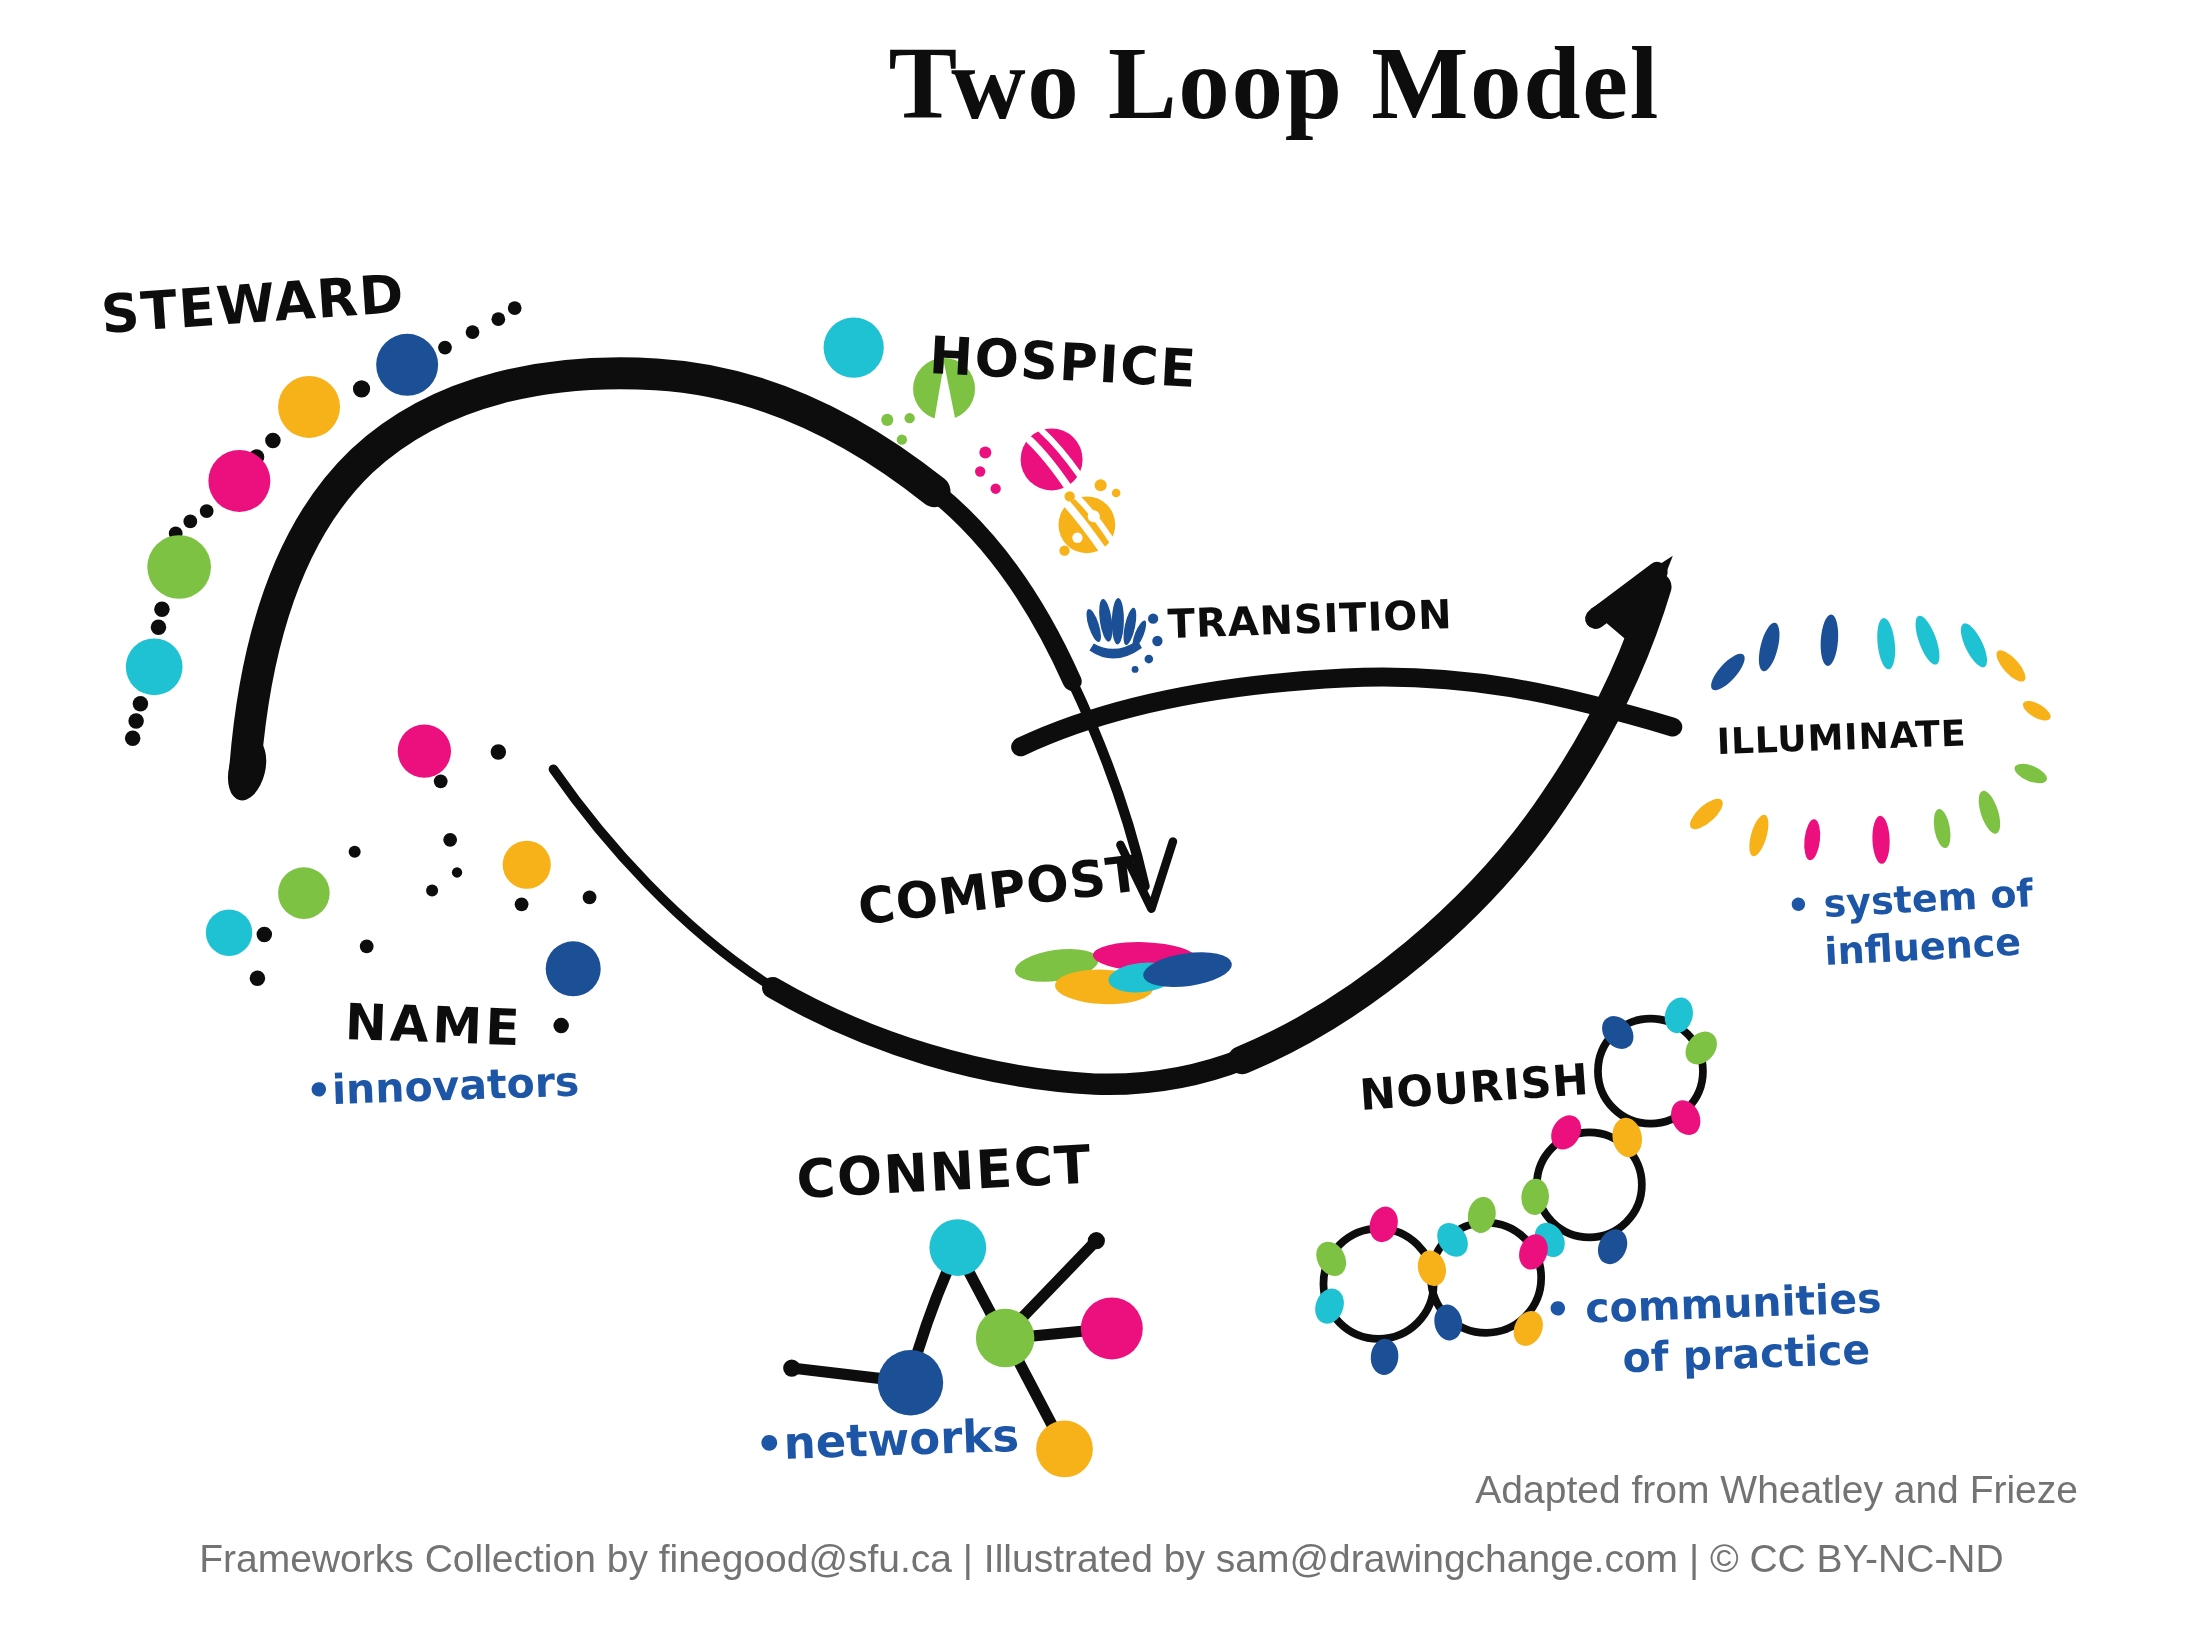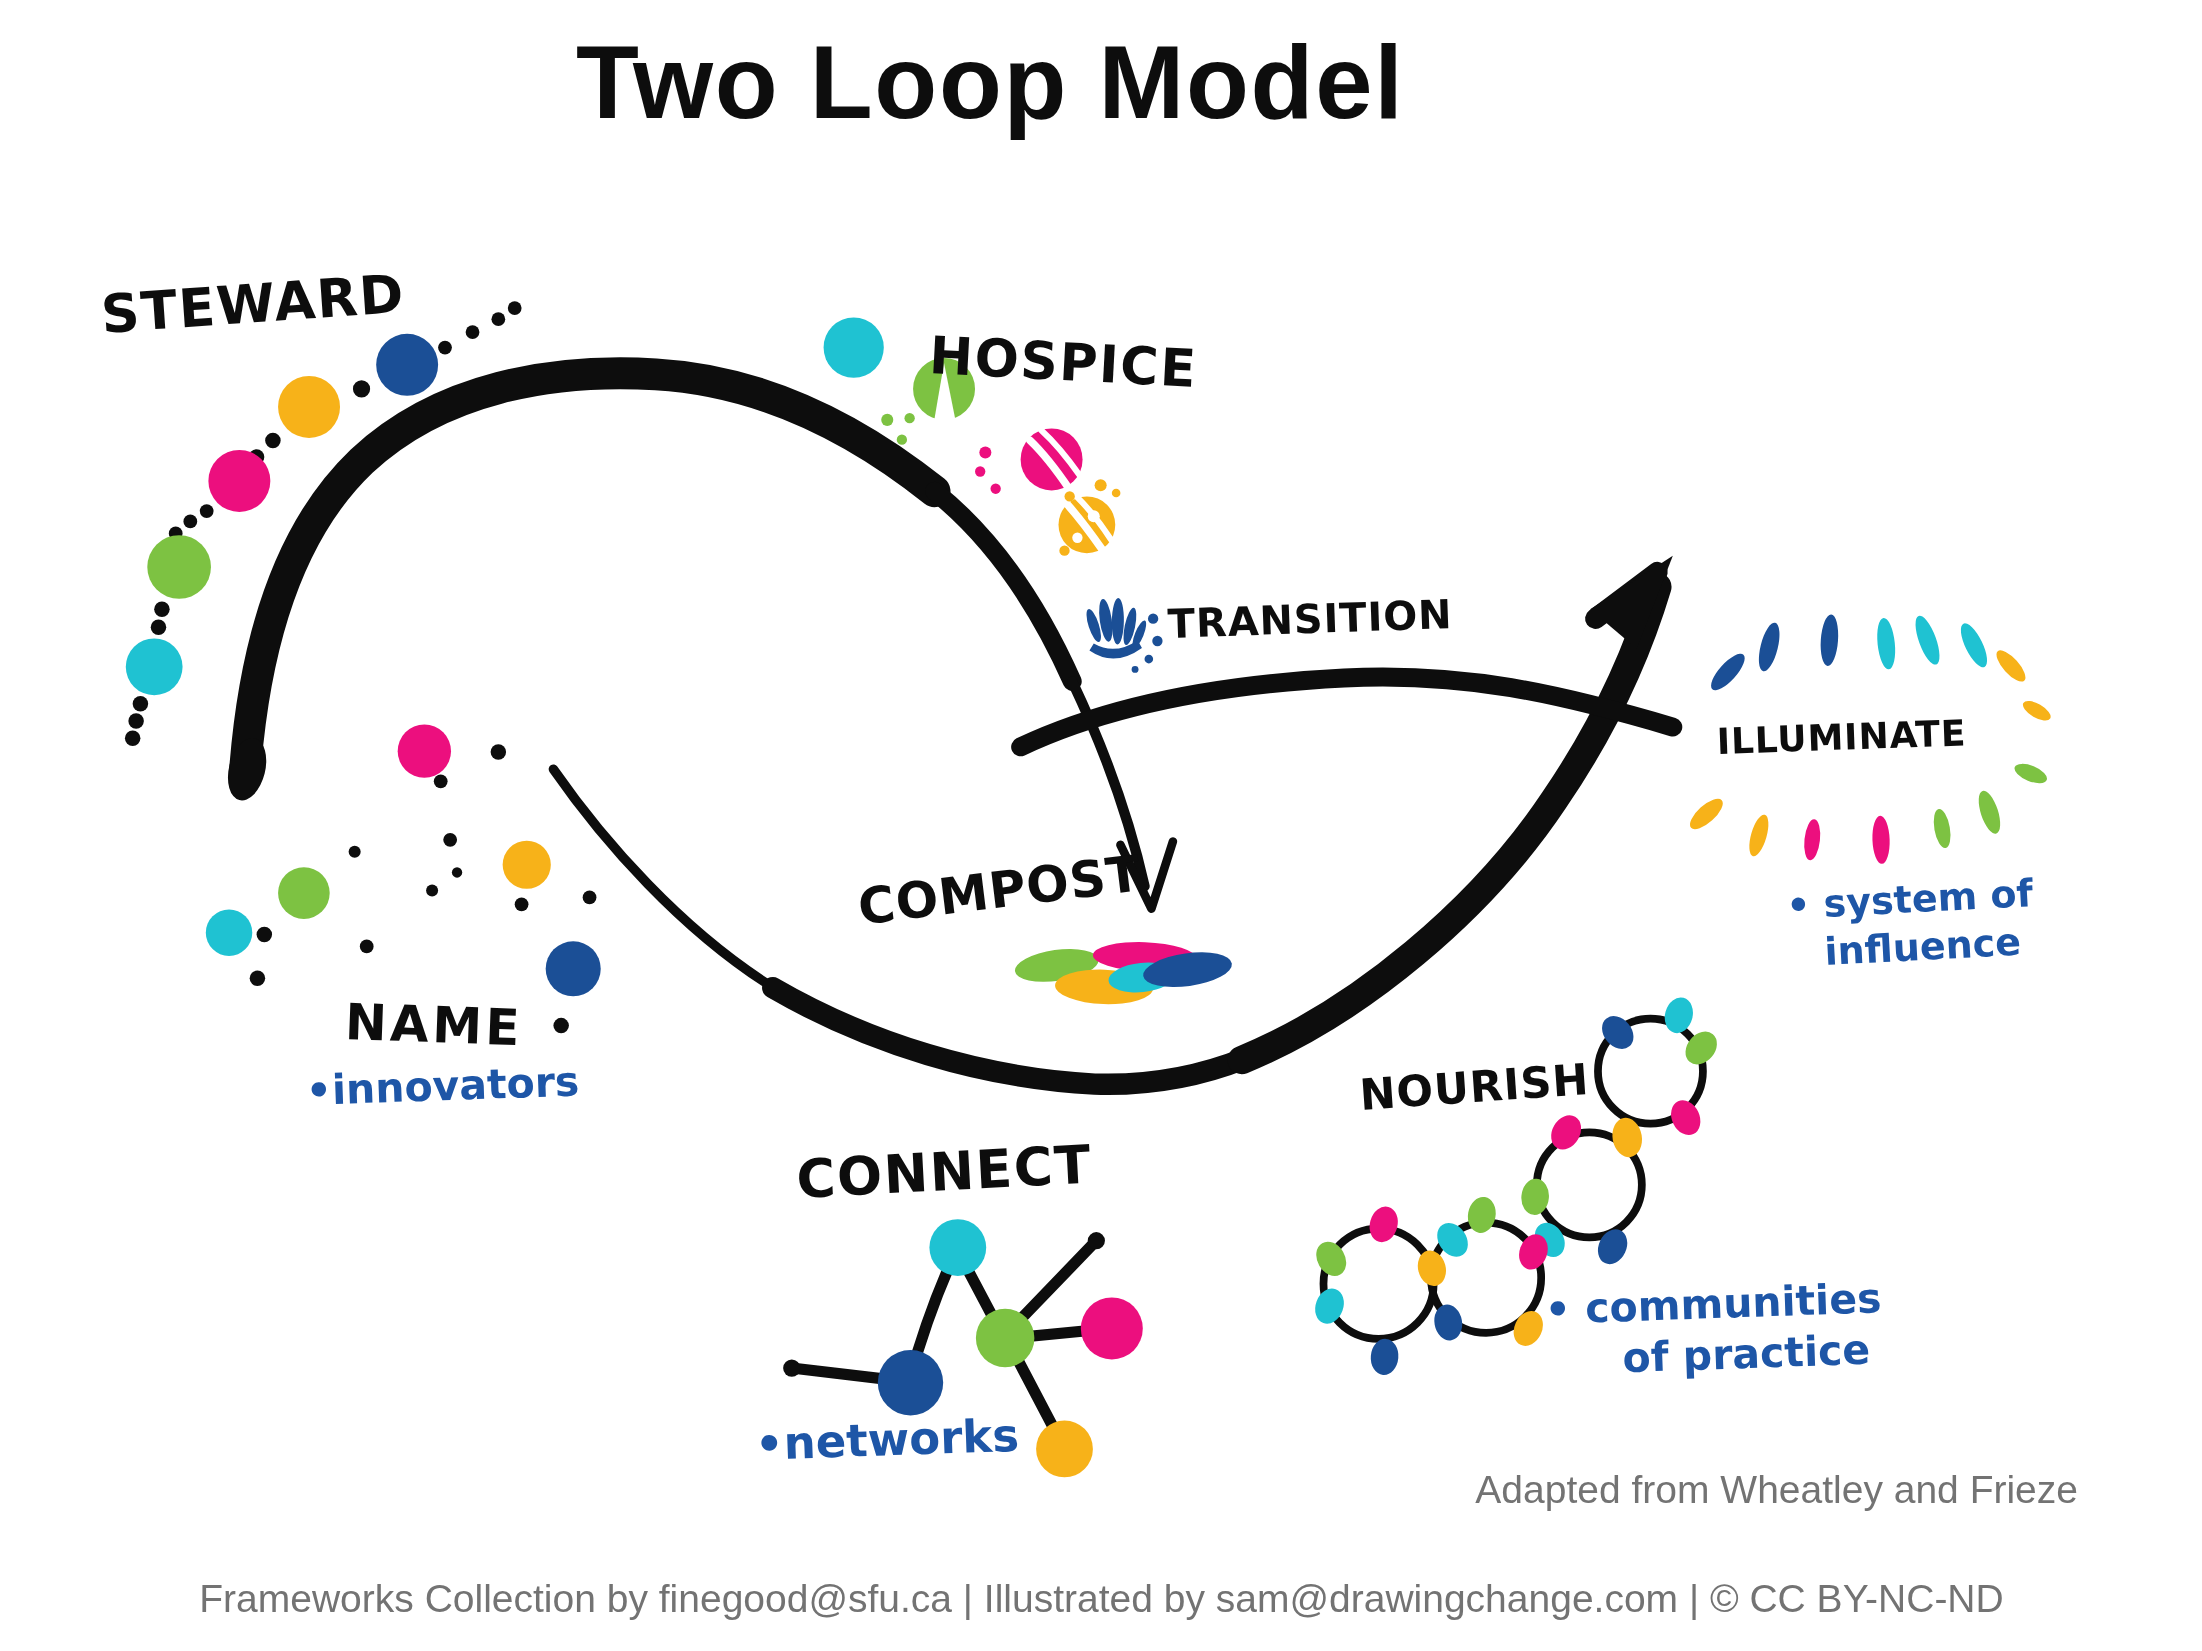--- a/index.html
+++ b/index.html
@@ -5,22 +5,22 @@
   html,body{margin:0;padding:0;background:#ffffff;}
   #canvas{position:relative;width:2203px;height:1652px;background:#ffffff;overflow:hidden;
           font-family:"DejaVu Sans", sans-serif;}
   #art{position:absolute;left:0;top:0;width:2203px;height:1652px;}
   .hand{position:absolute;font-weight:700;color:#0d0d0d;white-space:nowrap;
         font-family:"DejaVu Sans", sans-serif;transform-origin:left top;}
   .script{position:absolute;font-weight:700;white-space:nowrap;
           font-family:"DejaVu Sans", sans-serif;transform-origin:left top;}
   .plain{position:absolute;font-weight:400;color:#737373;white-space:nowrap;
          font-family:"Liberation Sans", sans-serif;}
-  .title{position:absolute;font-weight:700;color:#0d0d0d;text-align:left;
-         font-family:Liberation Sans, sans-serif;}
+  .title{position:absolute;font-weight:700;color:#0d0d0d;text-align:right;
+         font-family:Liberation Serif, serif;}
 </style>
 </head>
 <body>
 
 <div id="canvas">
 
   <svg id="art" viewBox="0 0 2560 1920" xmlns="http://www.w3.org/2000/svg">
 
     <g fill="none" stroke-linecap="round" stroke-linejoin="round" stroke="#0D0D0D">
       <path stroke-width="37" d="M284,903 C294,760 330,622 420,536 C512,450 642,428 762,435 C884,442 992,496 1086,571"></path>
@@ -251,16 +251,16 @@
     <div style="margin-left:36px;">influence</div>
   </div>
 
   <div class="script" style="left: 1544px; top: 1285px; font-size: 41px; transform: rotate(-2deg); line-height: 1.25; color: rgb(30, 86, 167);">
     <div>• communities</div>
     <div style="margin-left:76px;">of practice</div>
   </div>
 
   <div class="plain" style="left:1377px;top:1468px;width:701px;text-align:right;font-size:39px;">Adapted from Wheatley and Frieze</div>
 
-  <div class="plain" style="left:0px;top:1537px;width:2203px;text-align:center;font-size:39px;margin-top:40px;">Frameworks Collection by finegood@sfu.ca | Illustrated by sam@drawingchange.com | © CC BY-NC-ND</div>
+  <div class="plain" style="left:0px;top:1537px;width:2203px;text-align:center;font-size:39px;">Frameworks Collection by finegood@sfu.ca | Illustrated by sam@drawingchange.com | © CC BY-NC-ND</div>
 
 </div>
 
 
 </body></html>

